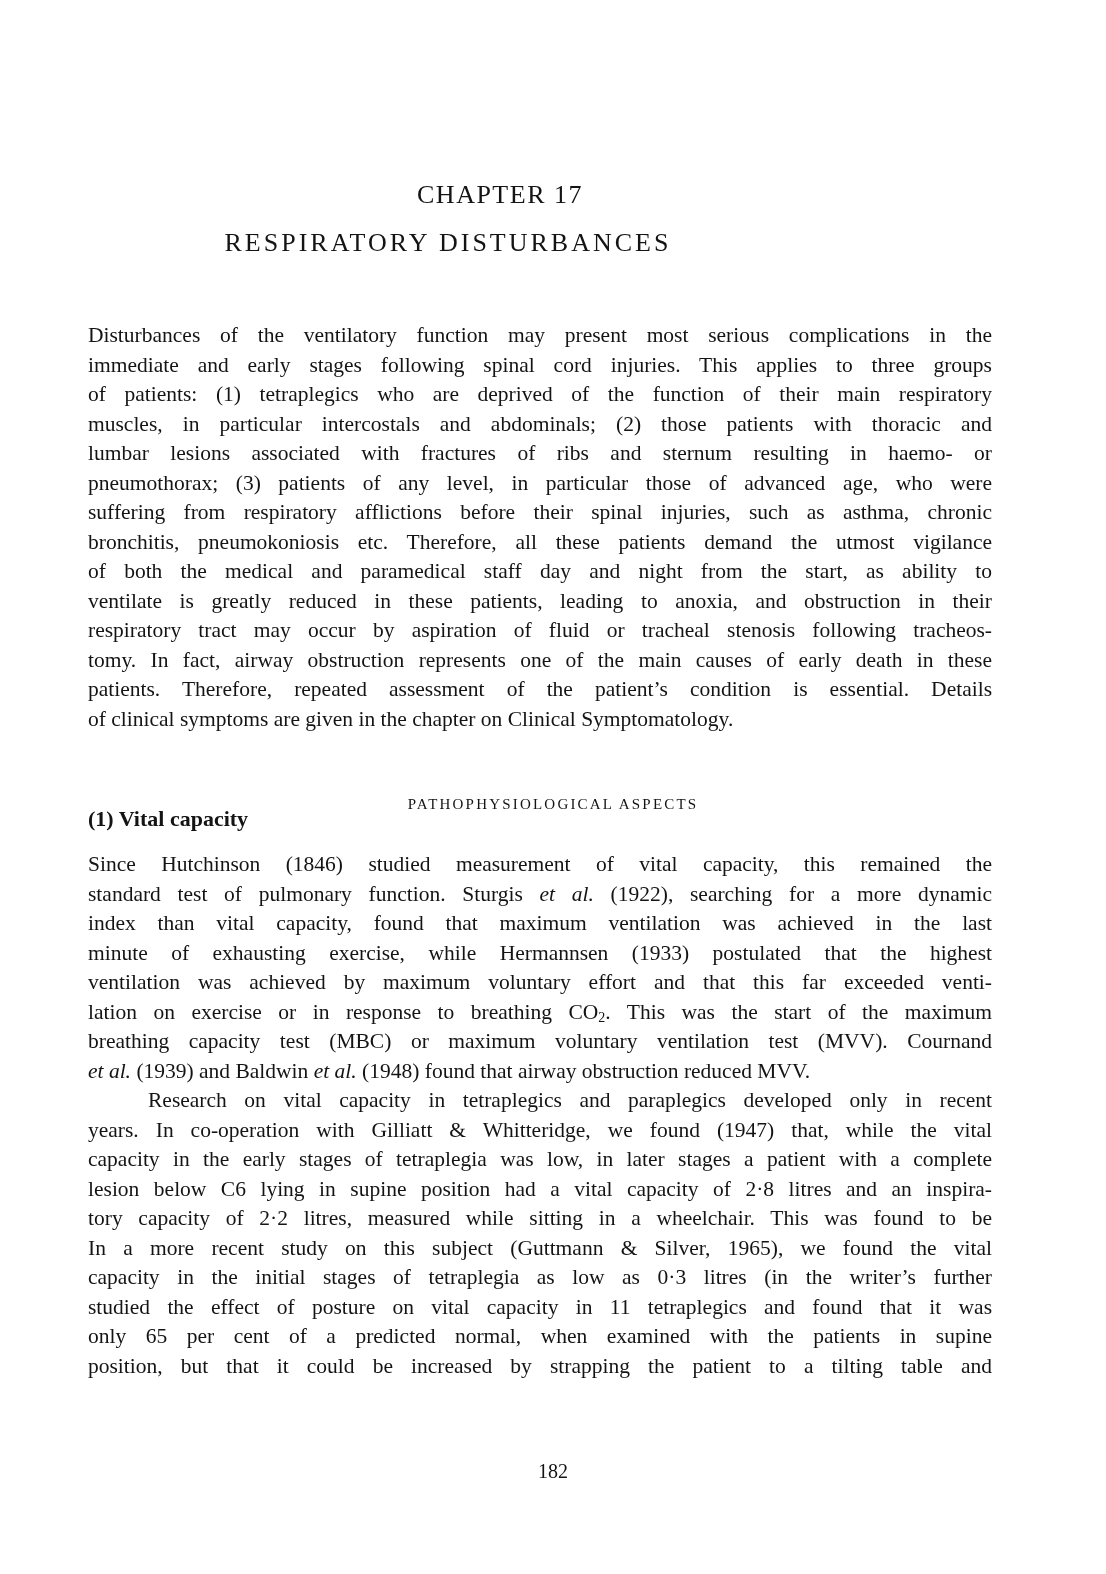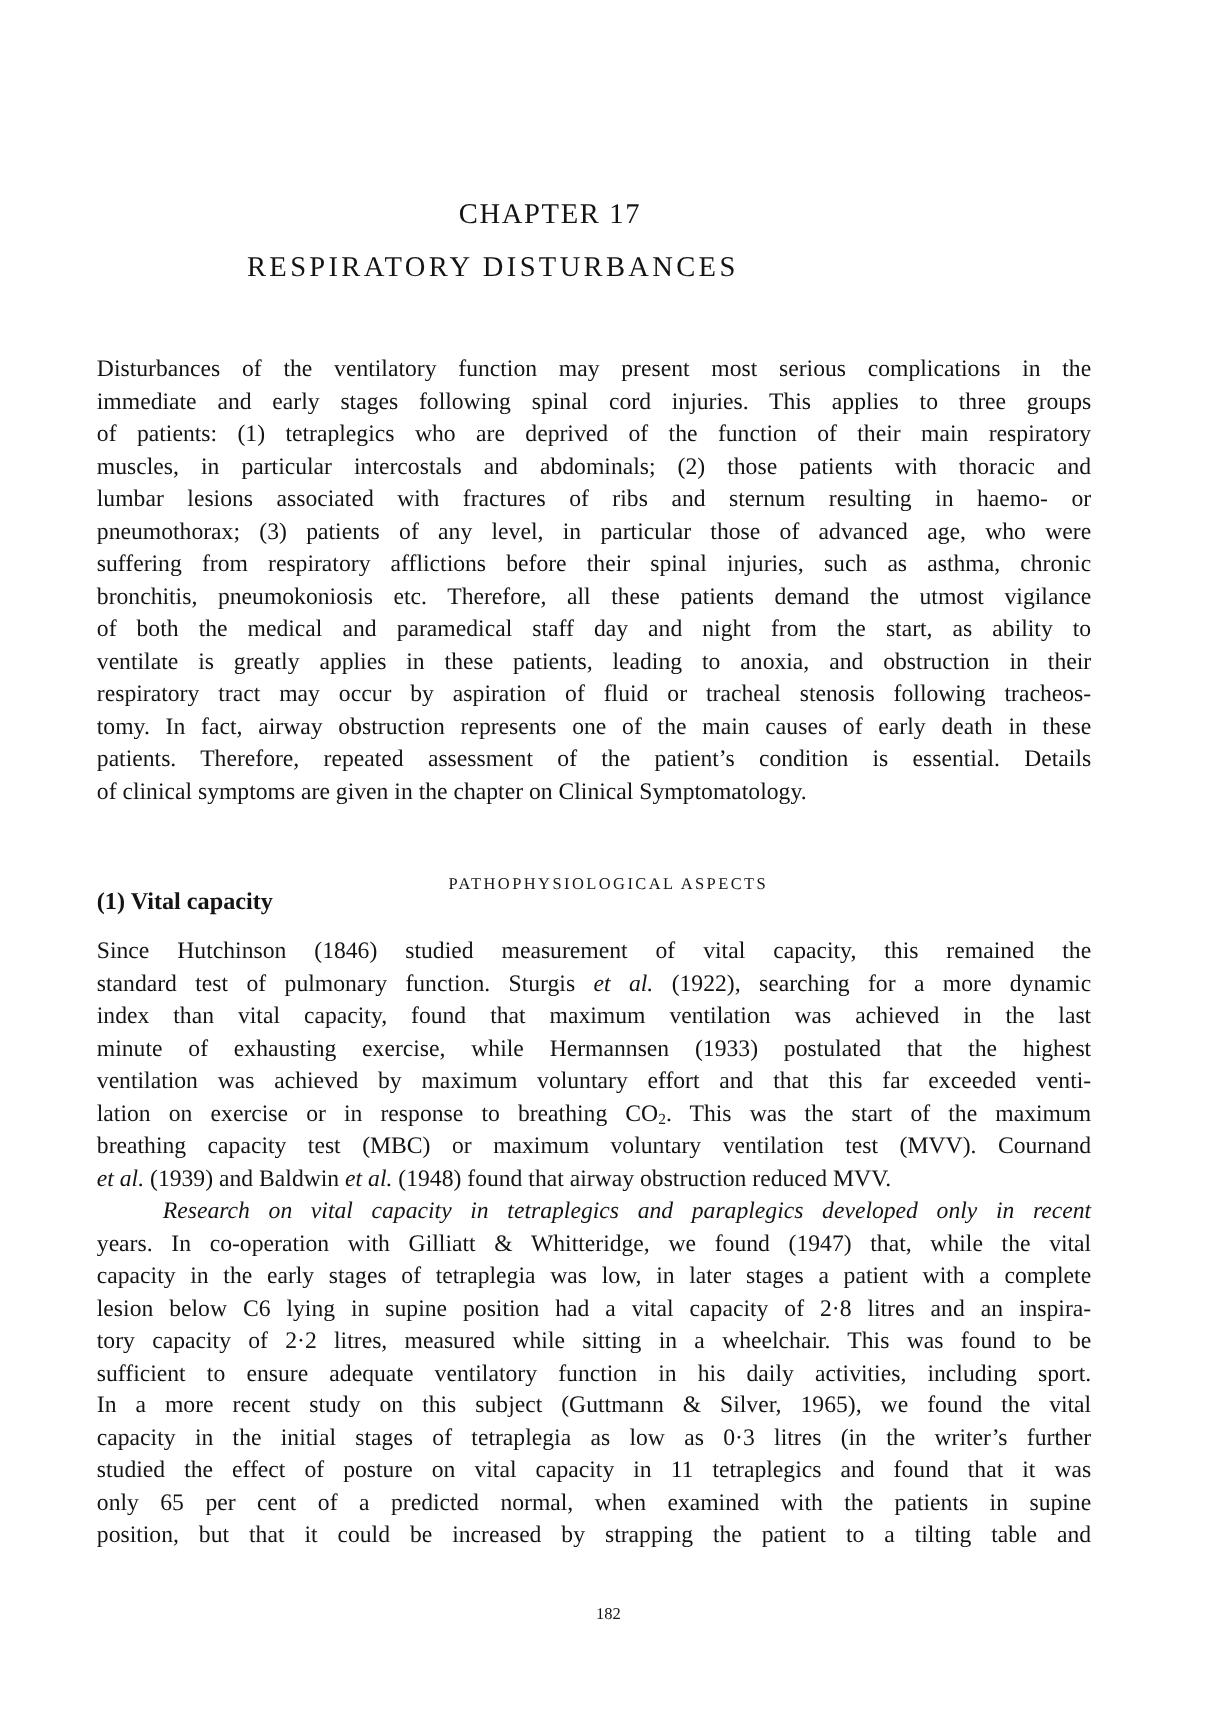--- a/index.html
+++ b/index.html
@@ -52,21 +52,20 @@
       font-size: 21.5px;
       white-space: nowrap;
       text-align: justify;
       text-align-last: justify;
     }
     .line.last {
       text-align-last: left;
     }
     .line.indent {
       padding-left: 60px;
-      font-style: italic;
     }
     .section-heading {
       position: absolute;
       top: 772px;
       left: 0;
       width: 1106px;
       text-align: center;
       font-size: 15px;
       letter-spacing: 2.2px;
       margin-top: 24px;
@@ -77,21 +76,21 @@
       left: 88px;
       font-size: 22px;
       font-weight: bold;
     }
     .page-number {
       position: absolute;
       top: 1460px;
       left: 0;
       width: 1106px;
       text-align: center;
-      font-size: 15px;
+      font-size: 20px;
     }
     i { font-style: italic; }
     sub { font-size: 14px; vertical-align: -3px; line-height: 0; }
   </style>
 </head>
 <body>
 
 <div class="page">
 
   <div class="chapter-num">CHAPTER 17</div>
@@ -100,21 +99,21 @@
   <div class="body-block" style="top:321px;">
     <span class="line">Disturbances of the ventilatory function may present most serious complications in the</span>
     <span class="line">immediate and early stages following spinal cord injuries. This applies to three groups</span>
     <span class="line">of patients: (1) tetraplegics who are deprived of the function of their main respiratory</span>
     <span class="line">muscles, in particular intercostals and abdominals; (2) those patients with thoracic and</span>
     <span class="line">lumbar lesions associated with fractures of ribs and sternum resulting in haemo- or</span>
     <span class="line">pneumothorax; (3) patients of any level, in particular those of advanced age, who were</span>
     <span class="line">suffering from respiratory afflictions before their spinal injuries, such as asthma, chronic</span>
     <span class="line">bronchitis, pneumokoniosis etc. Therefore, all these patients demand the utmost vigilance</span>
     <span class="line">of both the medical and paramedical staff day and night from the start, as ability to</span>
-    <span class="line">ventilate is greatly applies in these patients, leading to anoxia, and obstruction in their</span>
+    <span class="line">ventilate is greatly reduced in these patients, leading to anoxia, and obstruction in their</span>
     <span class="line">respiratory tract may occur by aspiration of fluid or tracheal stenosis following tracheos-</span>
     <span class="line">tomy. In fact, airway obstruction represents one of the main causes of early death in these</span>
     <span class="line">patients. Therefore, repeated assessment of the patient’s condition is essential. Details</span>
     <span class="line last">of clinical symptoms are given in the chapter on Clinical Symptomatology.</span>
   </div>
 
   <div class="section-heading">PATHOPHYSIOLOGICAL ASPECTS</div>
   <div class="subheading">(1) Vital capacity</div>
 
   <div class="body-block" style="top:850px;">
@@ -127,21 +126,20 @@
     <span class="line">breathing capacity test (MBC) or maximum voluntary ventilation test (MVV). Cournand</span>
     <span class="line last"><i>et al.</i><span> (1939) and Baldwin </span><i>et al.</i><span> (1948) found that airway obstruction reduced MVV.</span></span>
   </div>
 
   <div class="body-block" style="top:1086px;">
     <span class="line indent">Research on vital capacity in tetraplegics and paraplegics developed only in recent</span>
     <span class="line">years. In co-operation with Gilliatt &amp; Whitteridge, we found (1947) that, while the vital</span>
     <span class="line">capacity in the early stages of tetraplegia was low, in later stages a patient with a complete</span>
     <span class="line">lesion below C6 lying in supine position had a vital capacity of 2·8 litres and an inspira-</span>
     <span class="line">tory capacity of 2·2 litres, measured while sitting in a wheelchair. This was found to be</span>
-    <span class="line">sufficient to ensure adequate ventilatory function in his daily activities, including sport.</span>
     <span class="line">In a more recent study on this subject (Guttmann &amp; Silver, 1965), we found the vital</span>
     <span class="line">capacity in the initial stages of tetraplegia as low as 0·3 litres (in the writer’s further</span>
     <span class="line">studied the effect of posture on vital capacity in 11 tetraplegics and found that it was</span>
     <span class="line">only 65 per cent of a predicted normal, when examined with the patients in supine</span>
     <span class="line">position, but that it could be increased by strapping the patient to a tilting table and</span>
   </div>
 
   <div class="page-number">182</div>
 </div>
 

